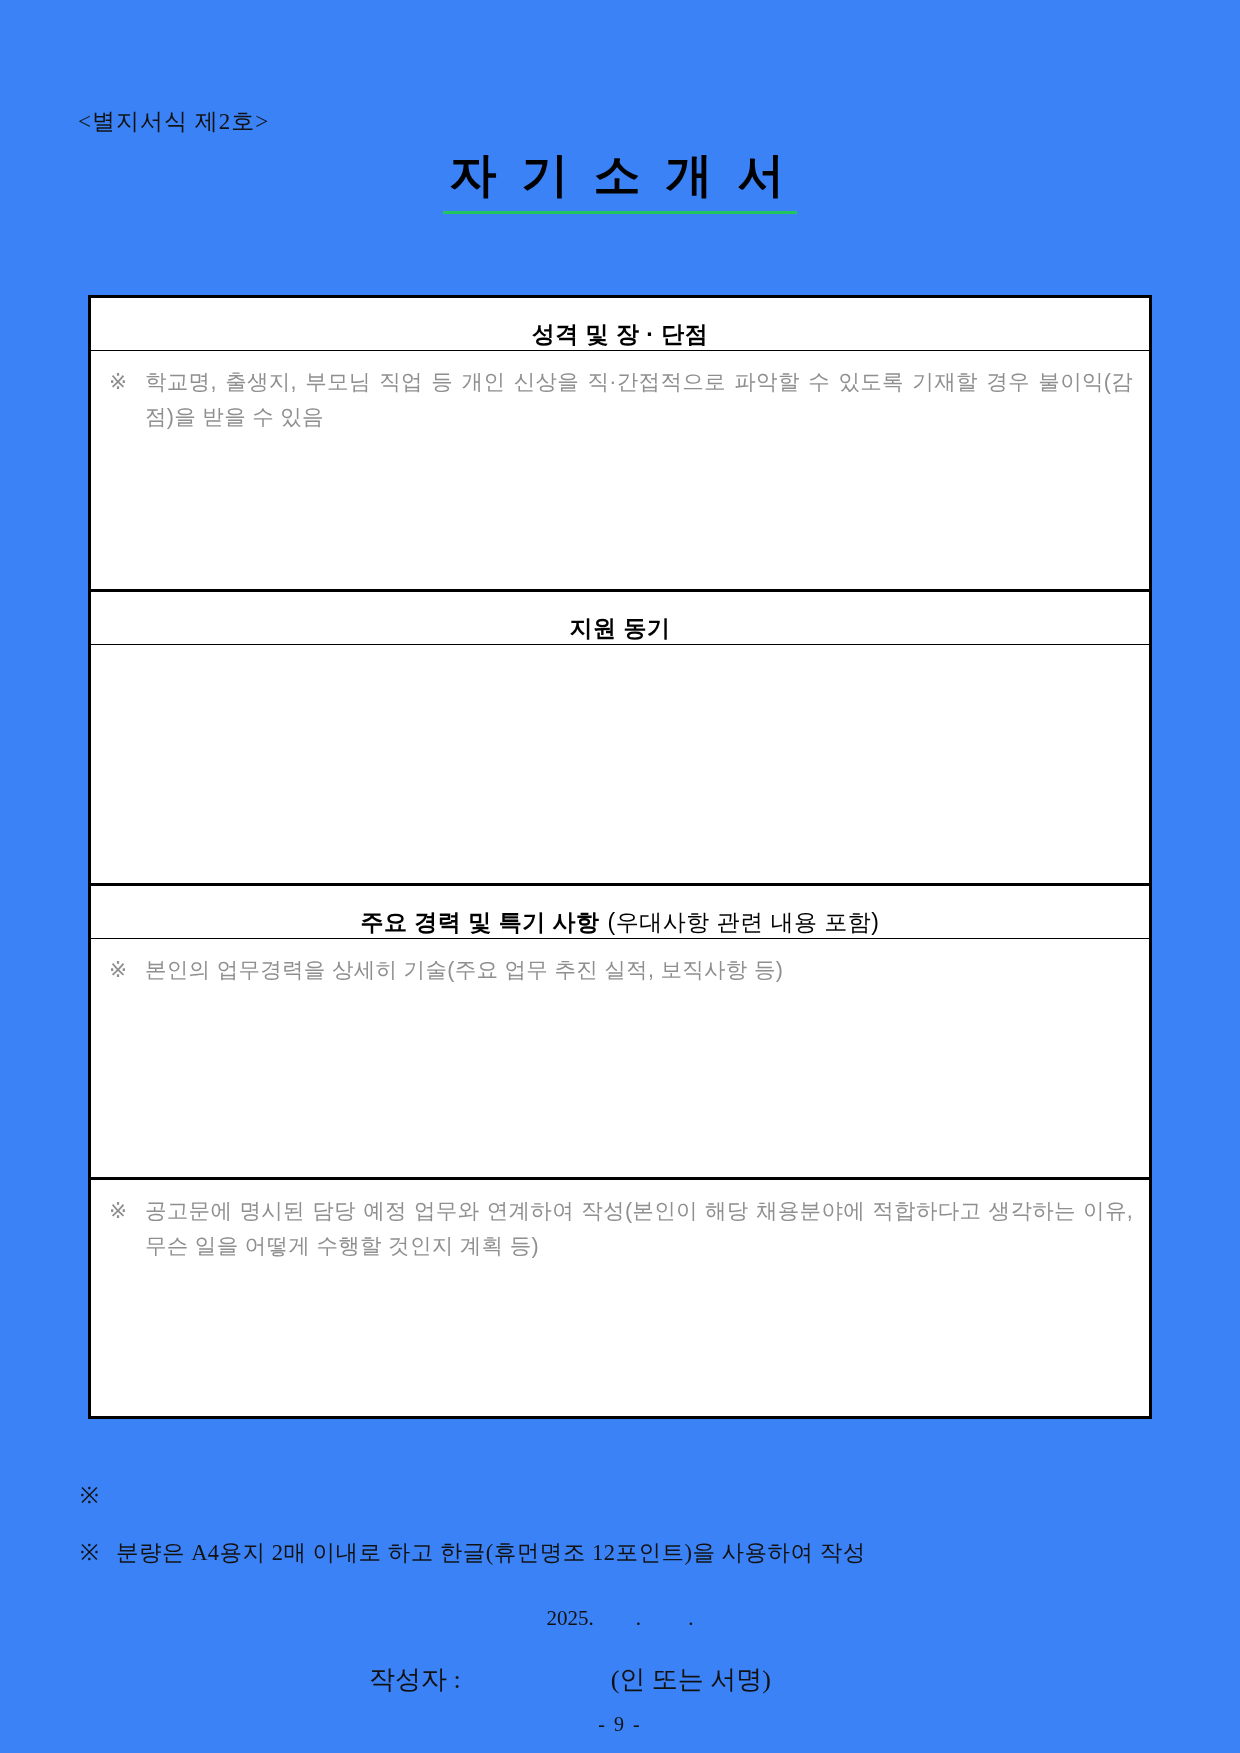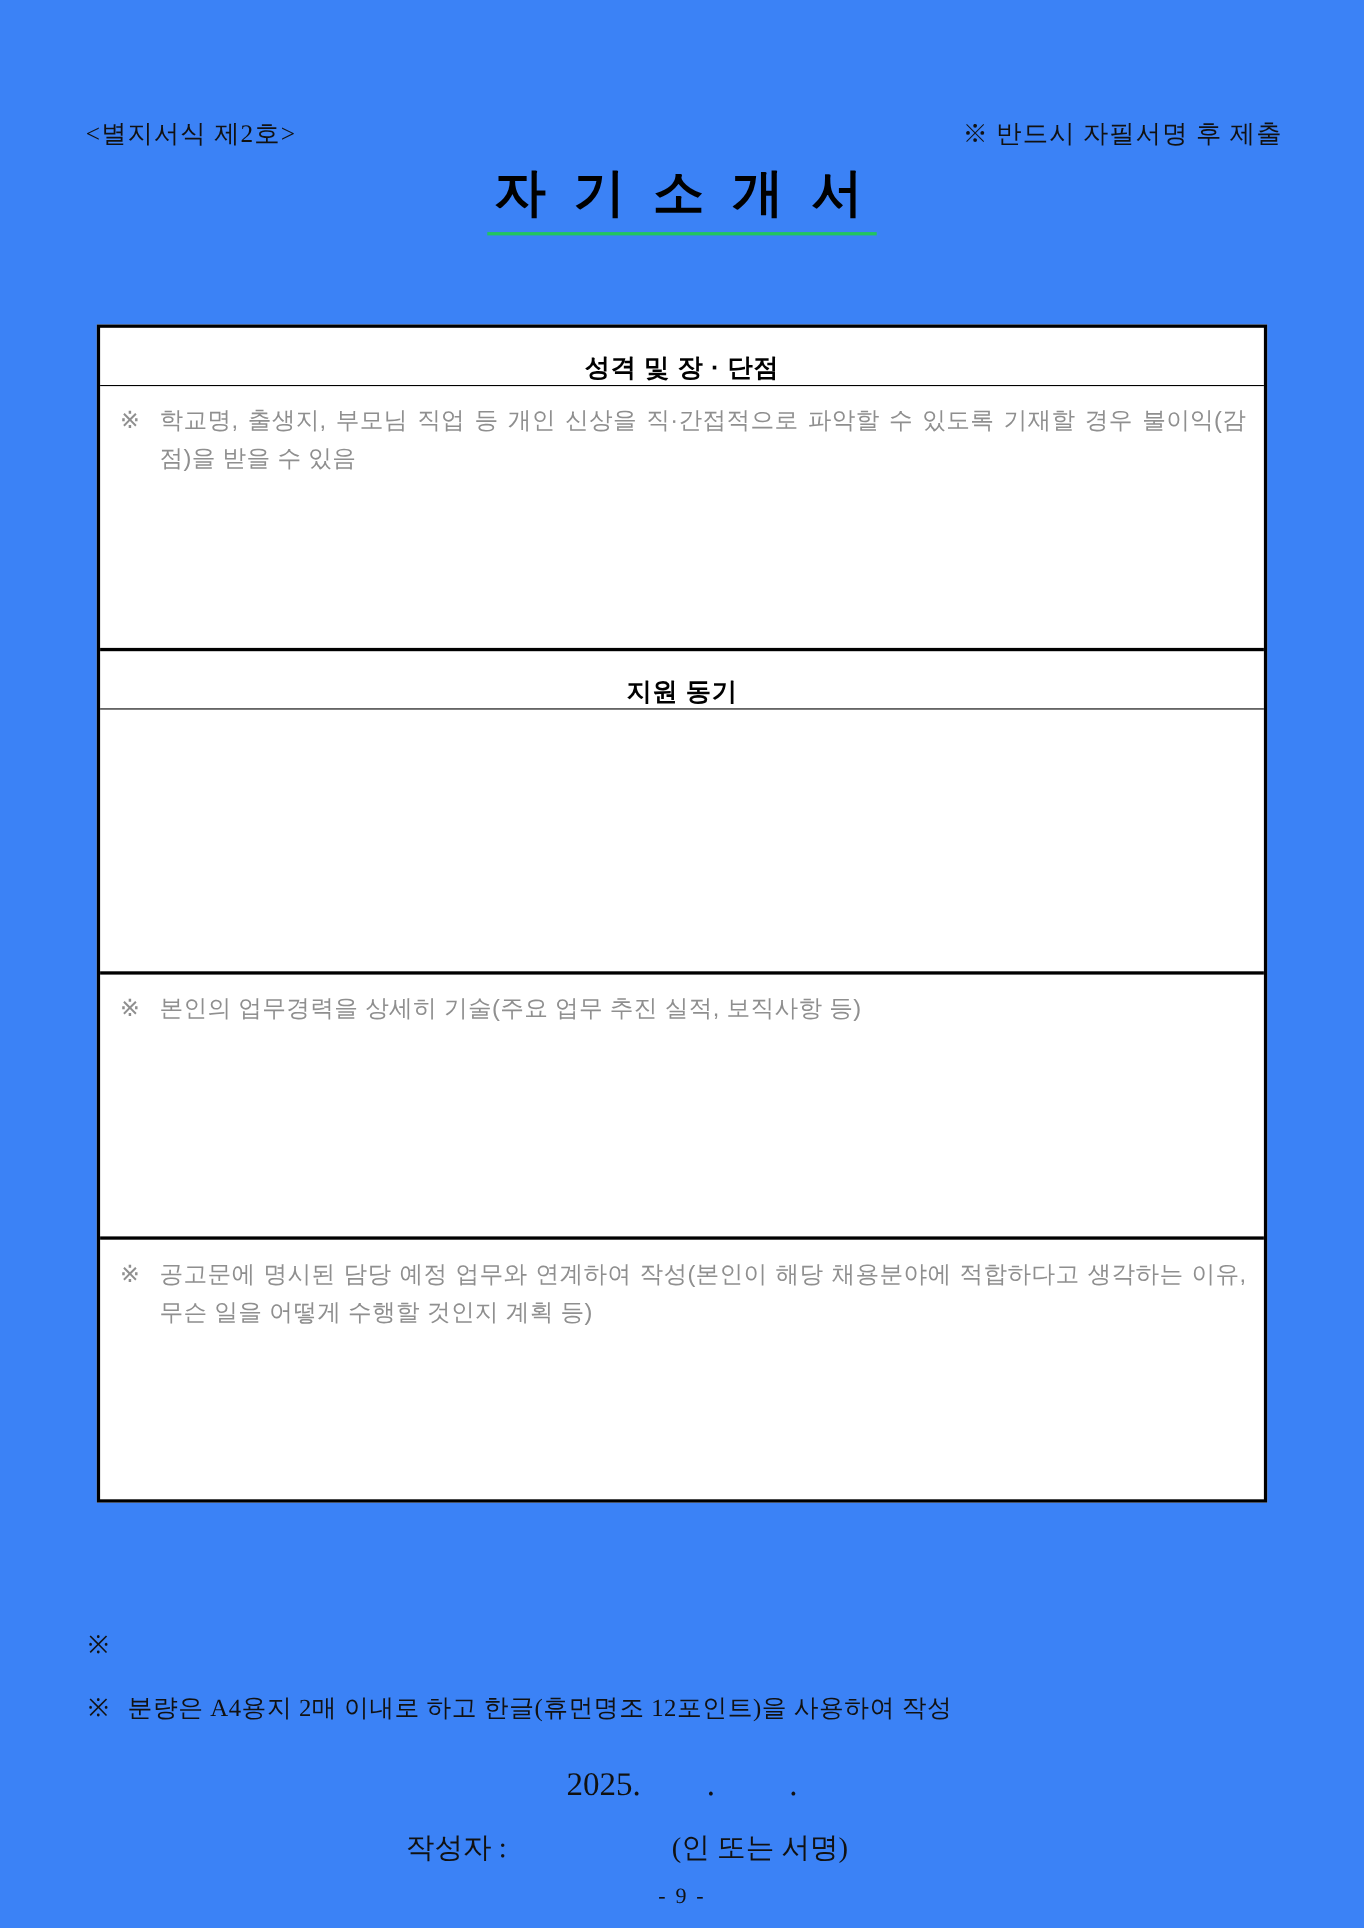--- a/index.html
+++ b/index.html
@@ -116,21 +116,21 @@
   }
   .footer-note .marker { flex: 0 0 36px; }
   .fn-1 { top: 1480px; }
   .fn-2 { top: 1537px; }
   .date-line {
     position: absolute;
     top: 1606px;
     left: 0;
     width: 100%;
     text-align: center;
-    font-size: 30px;
+    font-size: 21px;
     color: #111111;
     white-space: pre;
   }
   .sign-line {
     position: absolute;
     top: 1662px;
     left: 0;
     width: 100%;
     display: flex;
     justify-content: center;
@@ -152,21 +152,20 @@
     white-space: pre;
   }
 </style>
 </head>
 <body>
 
 <div class="page">
 
   <div class="meta-row">
     <span>&lt;별지서식 제2호&gt;</span>
-    <span>※  반드시  자필서명  후  제출</span>
   </div>
 
   <div class="title-wrap">
     <span class="doc-title">자 기 소 개 서</span>
   </div>
 
   <div class="form-table">
 
     <div class="section">
       <div class="sec-header">
@@ -181,20 +180,24 @@
     </div>
 
     <div class="section">
       <div class="sec-header">
         <span>지원 동기</span>
       </div>
       <div class="sec-body body-2"></div>
     </div>
 
     <div class="section">
+      <div class="sec-header">
+        <span>주요 경력 및 특기 사항</span>
+        <span class="sub">(우대사항 관련 내용 포함)</span>
+      </div>
       <div class="sec-body body-3">
         <div class="gray-note">
           <span class="marker">※</span>
           <span class="note-text">본인의 업무경력을 상세히 기술(주요 업무 추진 실적, 보직사항 등)</span>
         </div>
       </div>
     </div>
 
     <div class="section">
       <div class="sec-body body-4">

